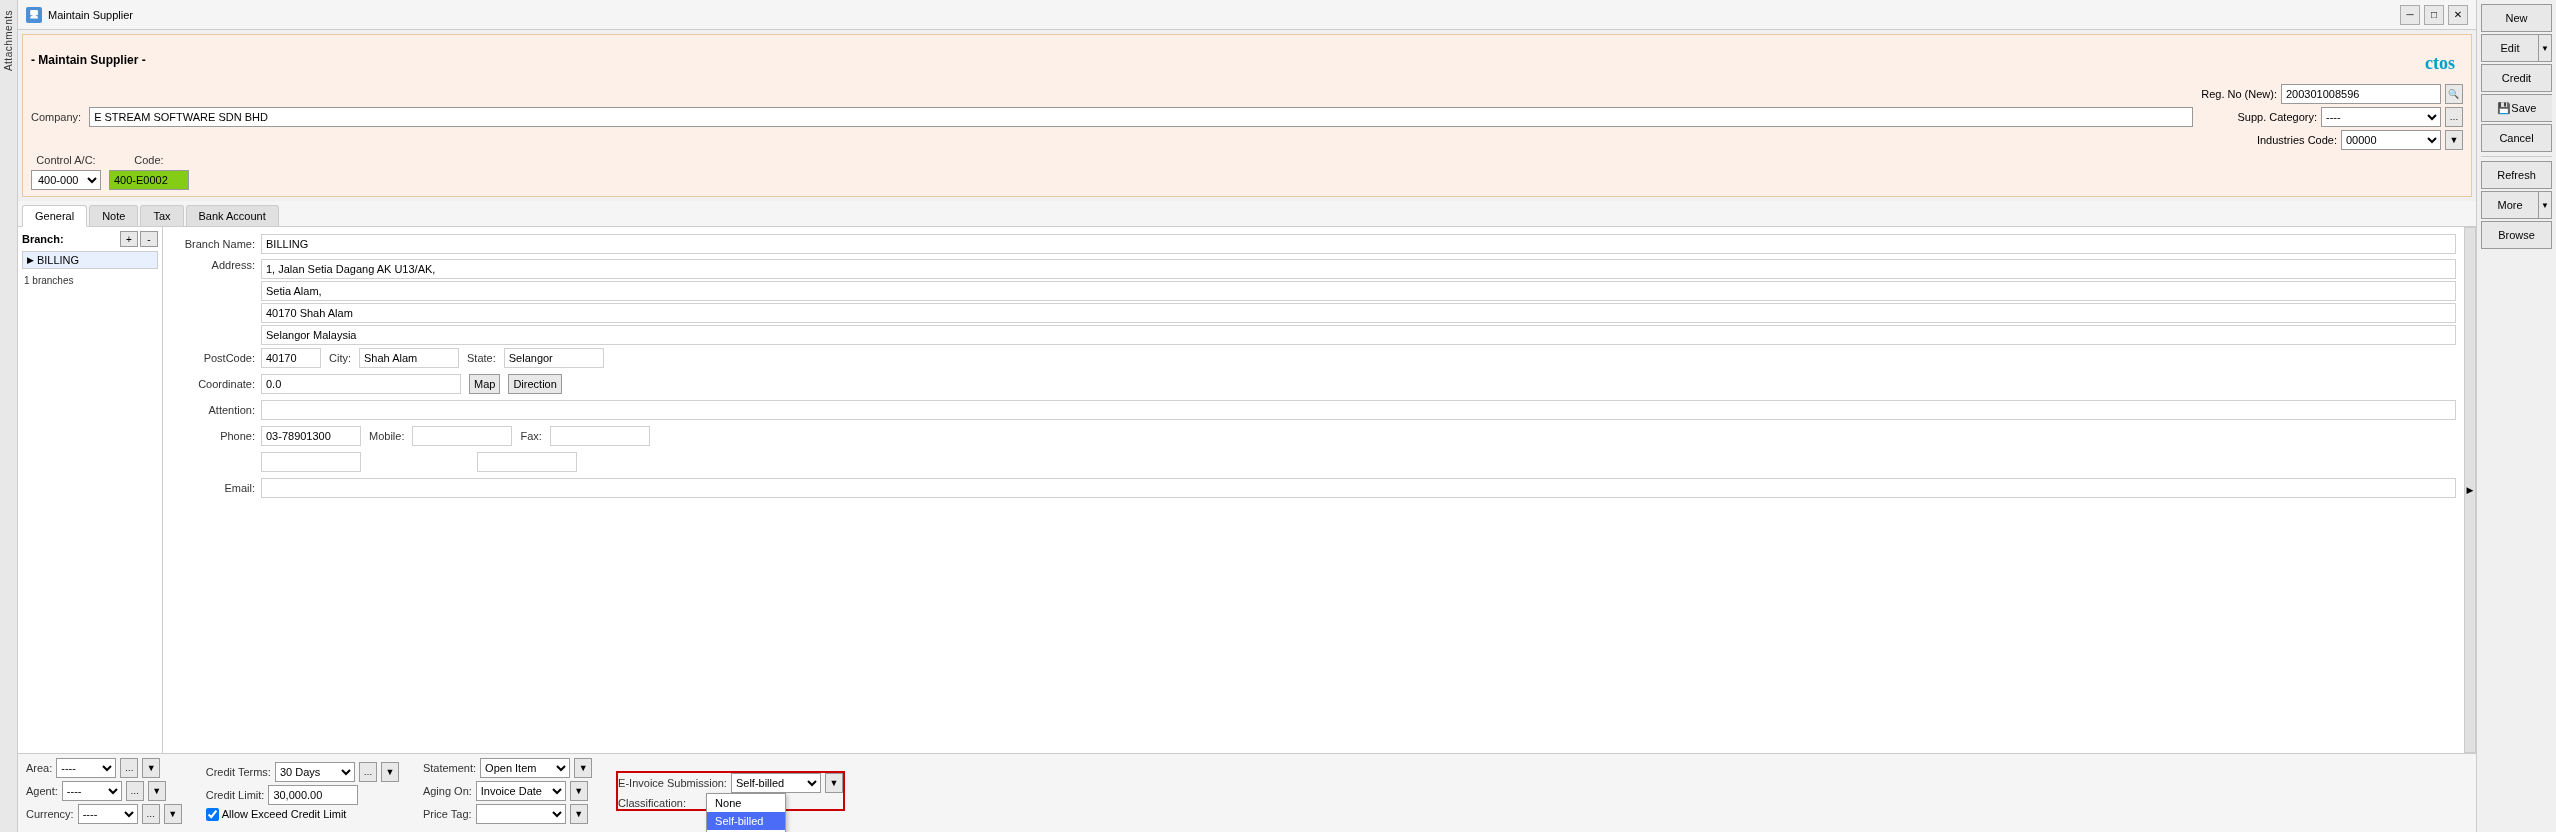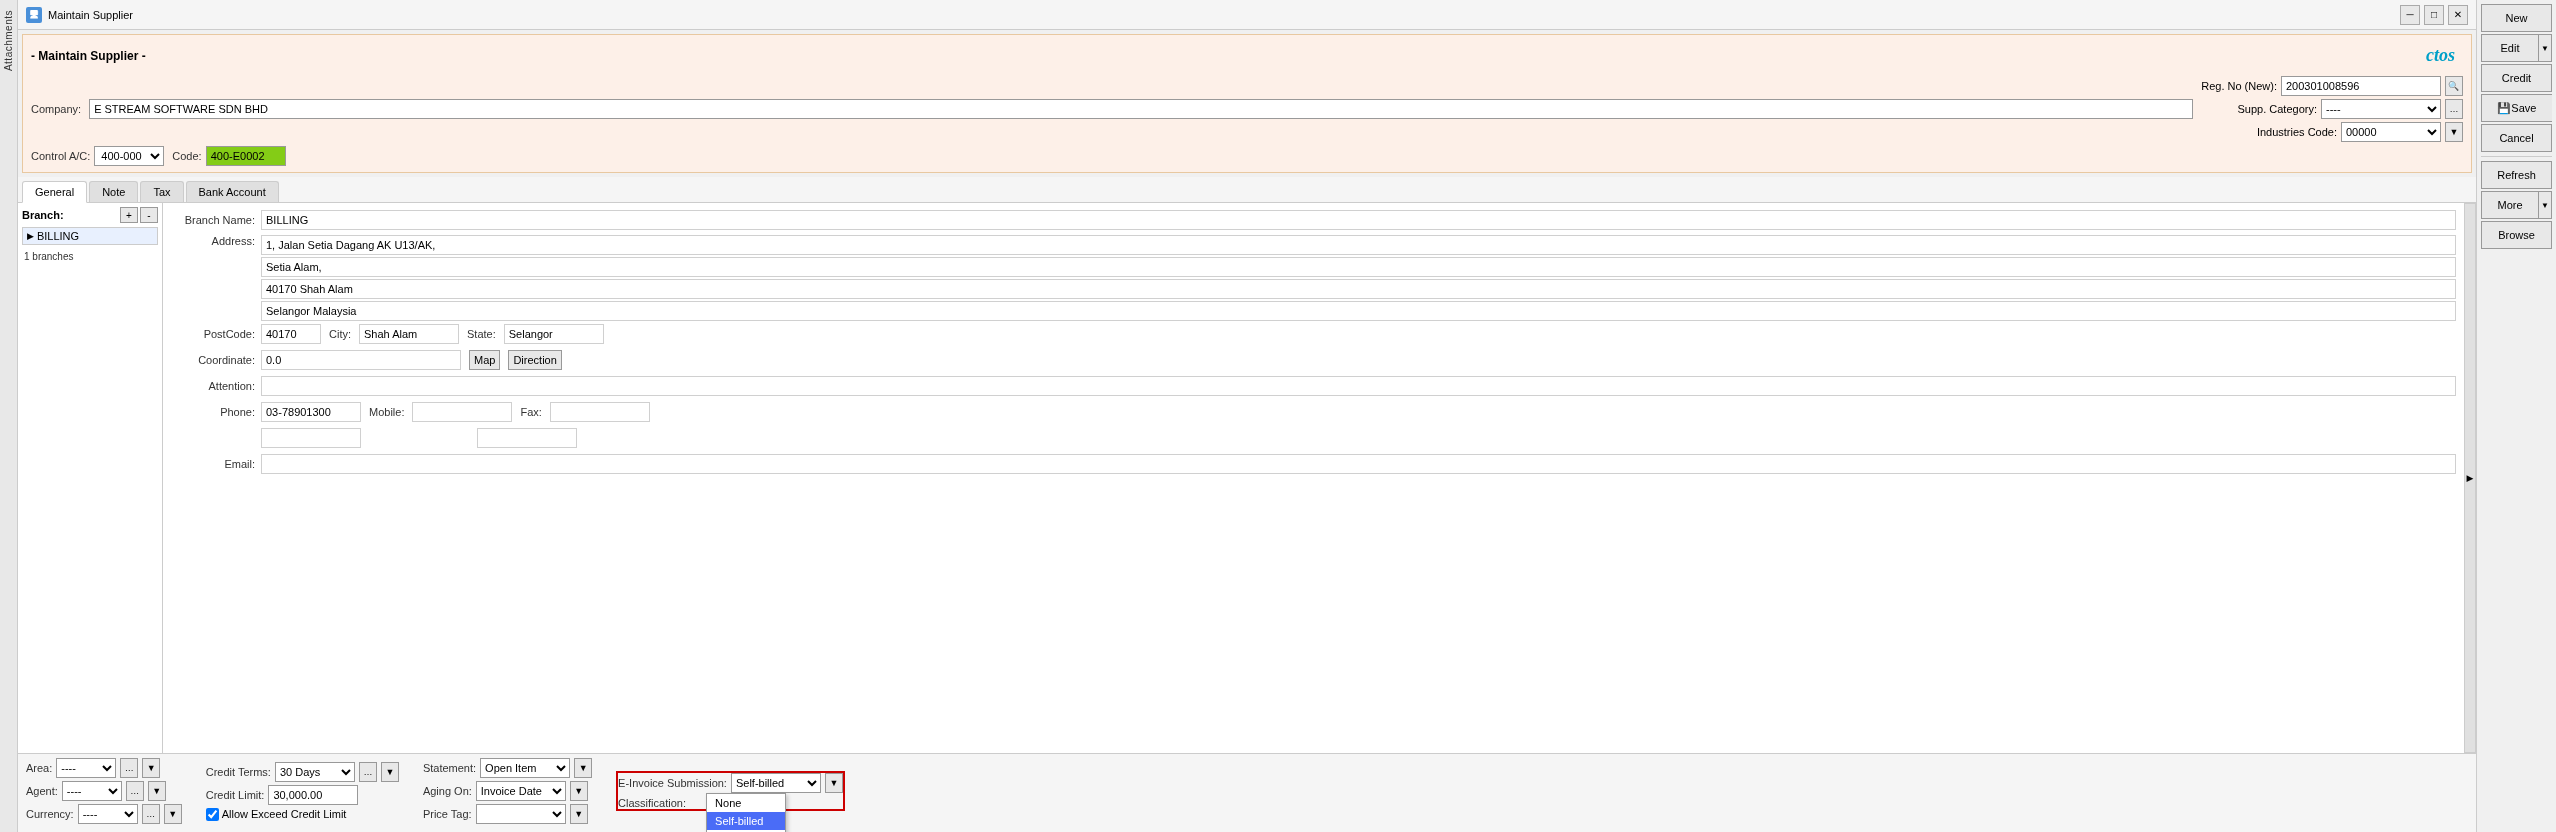--- a/index.html
+++ b/index.html
@@ -113,20 +113,21 @@
     }
     .control-row {
       display: flex;
       align-items: center;
       gap: 8px;
     }
     .field-group {
       display: flex;
       align-items: center;
       gap: 4px;
+      flex-direction: column;
     }
     .field-label {
       color: #333;
       white-space: nowrap;
     }
     .field-input {
       height: 20px;
       border: 1px solid #999;
       padding: 2px 4px;
       background: #84cc16;
@@ -483,24 +484,24 @@
     }
     .toolbar-separator {
       height: 1px;
       background: #ccc;
       margin: 2px 0;
     }
     .ctos-logo {
       color: #00a0c8;
       font-size: 18px;
       font-weight: bold;
-      font-style: italic;
       text-align: right;
       padding: 4px 8px;
       font-family: Georgia, serif;
+      margin-top: 8px;
     }
 
     .expand-handle {
       width: 12px;
       background: #e0e0e0;
       border: 1px solid #ccc;
       cursor: pointer;
       display: flex;
       align-items: center;
       justify-content: center;

